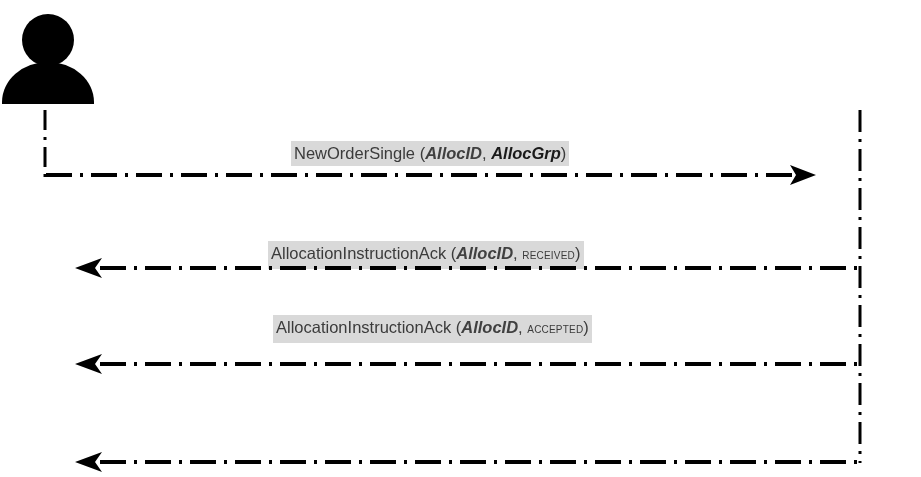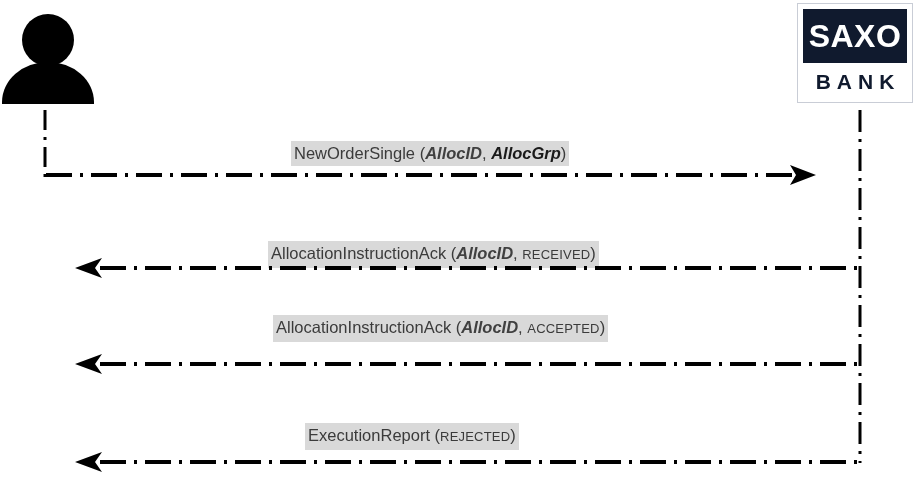--- a/index.html
+++ b/index.html
@@ -117,49 +117,41 @@
     color: #404040;
     font-weight: bold;
     font-style: italic;
   }
   .msg-label .bold-it {
     color: #1a1a1a;
     font-weight: bold;
     font-style: italic;
   }
   .msg-label .smallcaps {
-    font-size: 13px;
+    font-size: 10px;
     letter-spacing: 0.2px;
     margin-top: 48px;
   }
 </style>
 </head>
 <body>
 
 <div id="diagram">
 
   <div class="actor">
     <div class="actor-head"></div>
     <div class="actor-body"></div>
   </div>
 
   <div style="position:absolute; left:36px; top:110px; width:20px; height:72px;">
     <svg width="20" height="72" viewBox="0 0 20 72">
       <line x1="9" y1="0" x2="9" y2="70" stroke="#000000" stroke-width="3" stroke-dasharray="20 7 3 7" stroke-linecap="butt"></line>
     </svg>
   </div>
 
-  <div class="logo-box">
-    <div class="logo-top">
-      <span>SAXO</span>
-    </div>
-    <div class="logo-bottom">
-      <span>BANK</span>
-    </div>
-  </div>
 
   <div style="position:absolute; left:851px; top:110px; width:20px; height:355px;">
     <svg width="20" height="355" viewBox="0 0 20 355">
       <line x1="9" y1="0" x2="9" y2="353" stroke="#000000" stroke-width="3" stroke-dasharray="22 7 3 7" stroke-linecap="butt"></line>
     </svg>
   </div>
 
   <div class="msg-label" style="left:291px; top:141px;">
     <span>NewOrderSingle</span><span> (</span><span class="hl">AllocID</span><span>, </span><span class="bold-it">AllocGrp</span><span>)</span>
   </div>
@@ -183,23 +175,20 @@
   <div class="msg-label" style="left:273px; top:315px;">
     <span>AllocationInstructionAck</span><span> (</span><span class="hl">AllocID</span><span>, </span><span class="smallcaps">ACCEPTED</span><span>)</span>
   </div>
   <div class="msg" style="left:70px; top:351px; width:795px;">
     <svg width="795" height="26" viewBox="0 0 795 26">
       <line x1="30" y1="13" x2="790" y2="13" stroke="#000000" stroke-width="4" stroke-dasharray="26 8 3 8" stroke-linecap="butt"></line>
       <path d="M 5 13 L 32 3 L 25 13 L 32 23 Z" fill="#000000"></path>
     </svg>
   </div>
 
-  <div class="msg-label" style="left:305px; top:423px;">
-    <span>ExecutionReport</span><span> (</span><span class="smallcaps">REJECTED</span><span>)</span>
-  </div>
   <div class="msg" style="left:70px; top:449px; width:795px;">
     <svg width="795" height="26" viewBox="0 0 795 26">
       <line x1="30" y1="13" x2="790" y2="13" stroke="#000000" stroke-width="4" stroke-dasharray="26 8 3 8" stroke-linecap="butt"></line>
       <path d="M 5 13 L 32 3 L 25 13 L 32 23 Z" fill="#000000"></path>
     </svg>
   </div>
 
 </div>
 
 </body></html>

